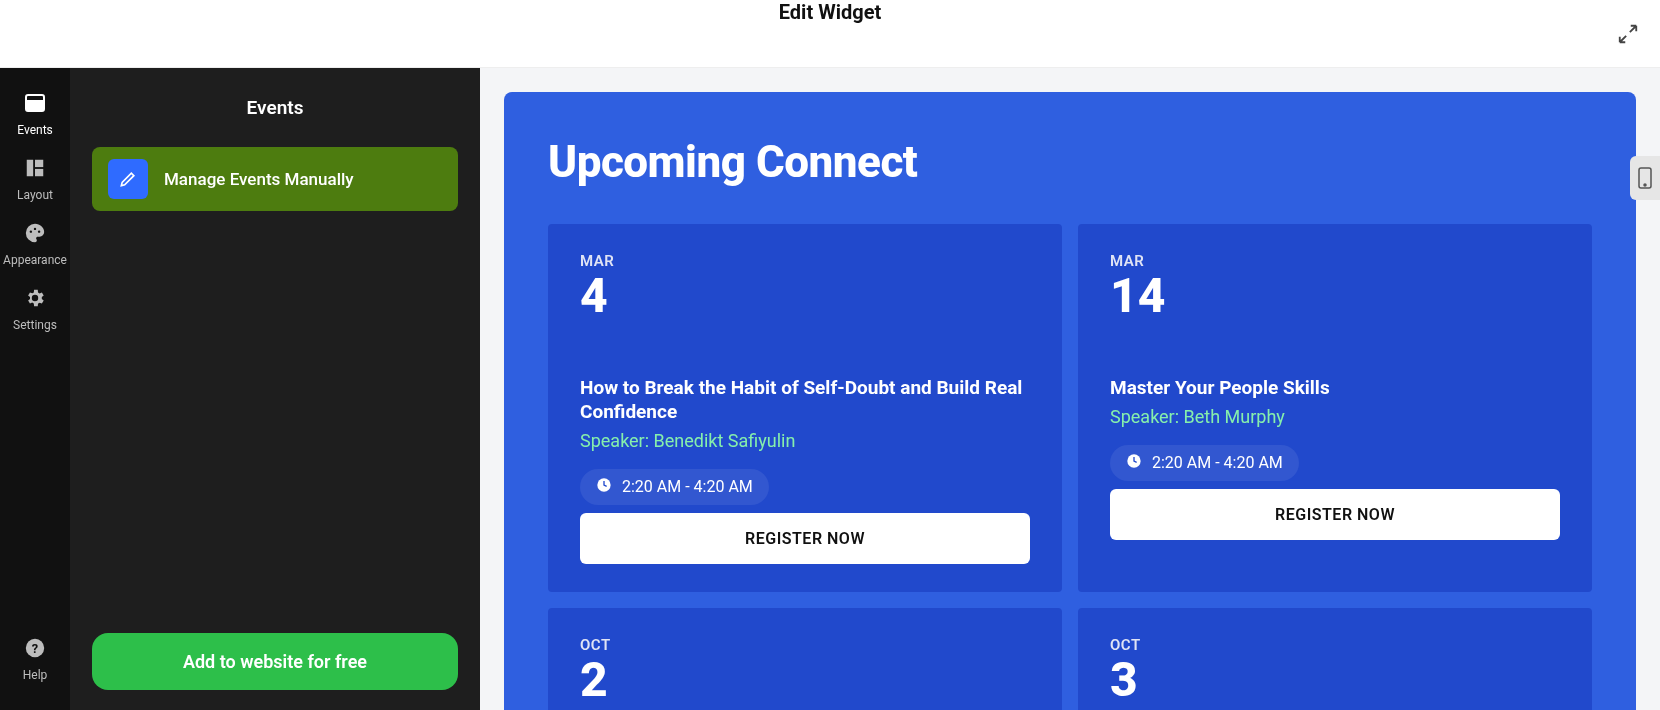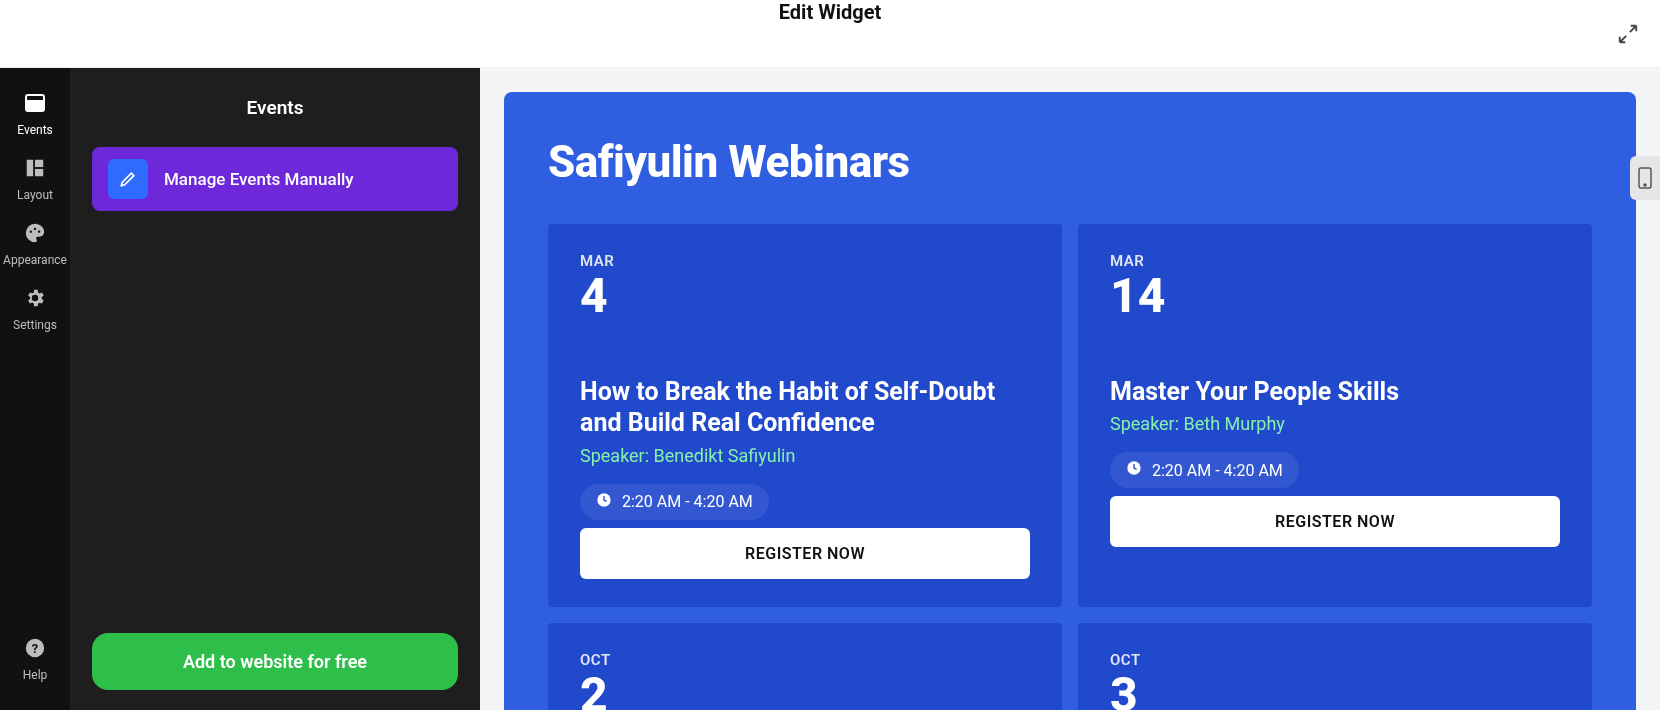--- a/index.html
+++ b/index.html
@@ -20,40 +20,40 @@
 .rail-item { width: 100%; display: flex; flex-direction: column; align-items: center; justify-content: center; gap: 4px; color: #bdbdbd; font-size: 12px; padding: 10px 0; cursor: pointer; }
 .rail-item.active { color: #fff; }
 .rail-item .icon { font-size: 22px; }
 .rail-spacer { flex: 1; }
 .rail-help { margin-bottom: 18px; }
 
 
 .panel { width: 410px; background: #1e1e1e; display: flex; flex-direction: column; padding: 28px 22px 20px 22px; }
 .panel-title { text-align: center; color: #fff; font-size: 19px; font-weight: 600; margin-bottom: 28px; }
 .panel-opts { display: flex; flex-direction: column; gap: 12px; }
-.opt { display: flex; align-items: center; gap: 16px; background: #6d28d9; border-radius: 8px; padding: 12px 16px; cursor: pointer; }
+.opt { display: flex; align-items: center; gap: 16px; background: #4d7c0f; border-radius: 8px; padding: 12px 16px; cursor: pointer; }
 .opt-icon { width: 40px; height: 40px; border-radius: 6px; display: flex; align-items: center; justify-content: center; flex-shrink: 0; }
 .opt-icon.pencil { background: #2f6bff; color: #fff; }
 .opt-icon.gcal { background: #fff; position: relative; overflow: hidden; }
 .opt-label { color: #fff; font-size: 17px; font-weight: 500; }
 .panel-spacer { flex: 1; }
 .cta { background: #2dbf4a; color: #fff; font-size: 18px; font-weight: 600; border: none; border-radius: 16px; padding: 18px 0; cursor: pointer; text-align: center; }
 
 
 .preview-wrap { flex: 1; background: #f4f5f7; display: flex; padding: 24px 24px 0 24px; position: relative; overflow: hidden; }
 .preview { flex: 1; background: #2f5fe0; border-radius: 8px 8px 0 0; padding: 44px 44px 0 44px; overflow: hidden; }
 .mobile-toggle { position: absolute; right: 0; top: 88px; width: 30px; height: 44px; background: #e6e6e6; display: flex; align-items: center; justify-content: center; border-radius: 6px 0 0 6px; color: #555; cursor: pointer; font-size: 18px; }
 
 .preview-title { color: #fff; font-size: 44px; font-weight: 800; margin-bottom: 36px; letter-spacing: -0.5px; }
 .cards { display: grid; grid-template-columns: 1fr 1fr; gap: 16px; }
 .card { background: #2149cc; border-radius: 4px; padding: 28px 32px; display: flex; flex-direction: column; }
 .card-month { color: #e0e4f5; font-size: 15px; font-weight: 600; letter-spacing: 0.5px; }
 .card-day { color: #fff; font-size: 48px; font-weight: 800; line-height: 1; margin-top: 2px; }
 .card-gap { height: 56px; }
-.card-title { color: #fff; font-size: 25px; font-weight: 700; line-height: 1.25; }
+.card-title { color: #fff; font-size: 19px; font-weight: 700; line-height: 1.25; }
 .card-speaker { color: #86efac; font-size: 18px; margin-top: 6px; }
 .time-pill { display: inline-flex; align-items: center; gap: 10px; background: rgba(255,255,255,0.08); border-radius: 999px; padding: 8px 16px; margin-top: 18px; align-self: flex-start; }
 .time-pill .clk { color: #fff; }
 .time-text { color: #fff; font-size: 16px; font-weight: 400; }
 .register { margin-top: 8px; background: #fff; color: #111; border: none; border-radius: 6px; padding: 16px 0; font-size: 16px; font-weight: 600; letter-spacing: 0.5px; cursor: pointer; }
 
 
 .gcal-box { width: 30px; height: 30px; background: #fff; border: 2px solid #4285f4; position: relative; font-size: 14px; font-weight: 700; color: #4285f4; display:flex; align-items:center; justify-content:center;}
 .gcal-box::before { content:""; position:absolute; left:-2px; top:-2px; width:6px; height:30px; background:#4285f4;}
 .gcal-box::after { content:""; position:absolute; left:-2px; bottom:-2px; width:30px; height:6px; background:#34a853;}
@@ -145,21 +145,21 @@
     </div>
 
     <div class="preview-wrap">
       <div class="mobile-toggle">
         <svg width="14" height="22" viewBox="0 0 14 22" fill="none" stroke="currentColor" stroke-width="1.5">
             <rect x="1" y="1" width="12" height="20" rx="2"></rect>
             <circle cx="7" cy="18" r="1" fill="currentColor"></circle>
           </svg>
       </div>
       <div class="preview">
-        <div class="preview-title">Safiyulin Webinars</div>
+        <div class="preview-title">Upcoming Connect</div>
         <div class="cards">
 
           <div class="card">
             <div class="card-month">MAR</div>
             <div class="card-day">4</div>
             <div class="card-gap"></div>
             <div class="card-title">How to Break the Habit of Self-Doubt and Build Real Confidence</div>
             <div class="card-speaker">Speaker: Benedikt Safiyulin</div>
             <div class="time-pill">
               <span class="clk"><svg width="16" height="16" viewBox="0 0 24 24" fill="white">

